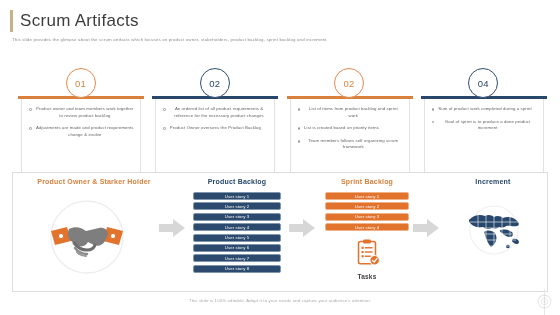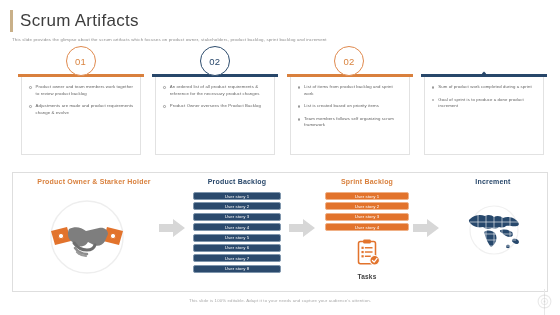--- a/index.html
+++ b/index.html
@@ -18,21 +18,21 @@
   .title-text{
     font-size:17px;color:#3d3d3d;letter-spacing:.3px;
     font-family:"Liberation Sans", sans-serif;font-weight:400;
   }
   .subtitle{
     position:absolute;left:12px;top:36px;width:538px;
     font-size:4.4px;color:#8c8c8c;letter-spacing:.15px;line-height:7px;
   }
 
   
-  .cards{position:absolute;left:18px;top:46px;width:528px;height:112px;display:flex;gap:9px;}
+  .cards{position:absolute;left:18px;top:68px;width:528px;height:112px;display:flex;gap:9px;text-align:center;}
   .card{position:relative;width:126px;}
   .circle{
     position:absolute;left:50%;top:0;transform:translateX(-50%);
     width:30px;height:30px;border-radius:50%;
     box-sizing:border-box;background:#fff;
     display:flex;align-items:center;justify-content:center;
     font-size:9.5px;letter-spacing:.4px;z-index:3;
   }
   .card.orange .circle{border:1px solid #e08a4e;color:#d9833f;}
   .card.blue   .circle{border:1px solid #2e4d6e;color:#28476a;}
@@ -175,20 +175,21 @@
           <div class="btxt">List is created based on priority items</div>
         </div>
         <div class="bullet">
           <div class="dot"></div>
           <div class="btxt">Team members follows self organizing scrum framework</div>
         </div>
       </div>
     </div>
 
     <div class="card blue">
+      <div class="circle">04</div>
       <div class="accent">
           <div class="notch"></div>
         </div>
       <div class="card-body">
         <div class="bullet">
           <div class="dot"></div>
           <div class="btxt">Sum of product work completed during a sprint</div>
         </div>
         <div class="bullet">
           <div class="dot"></div>

